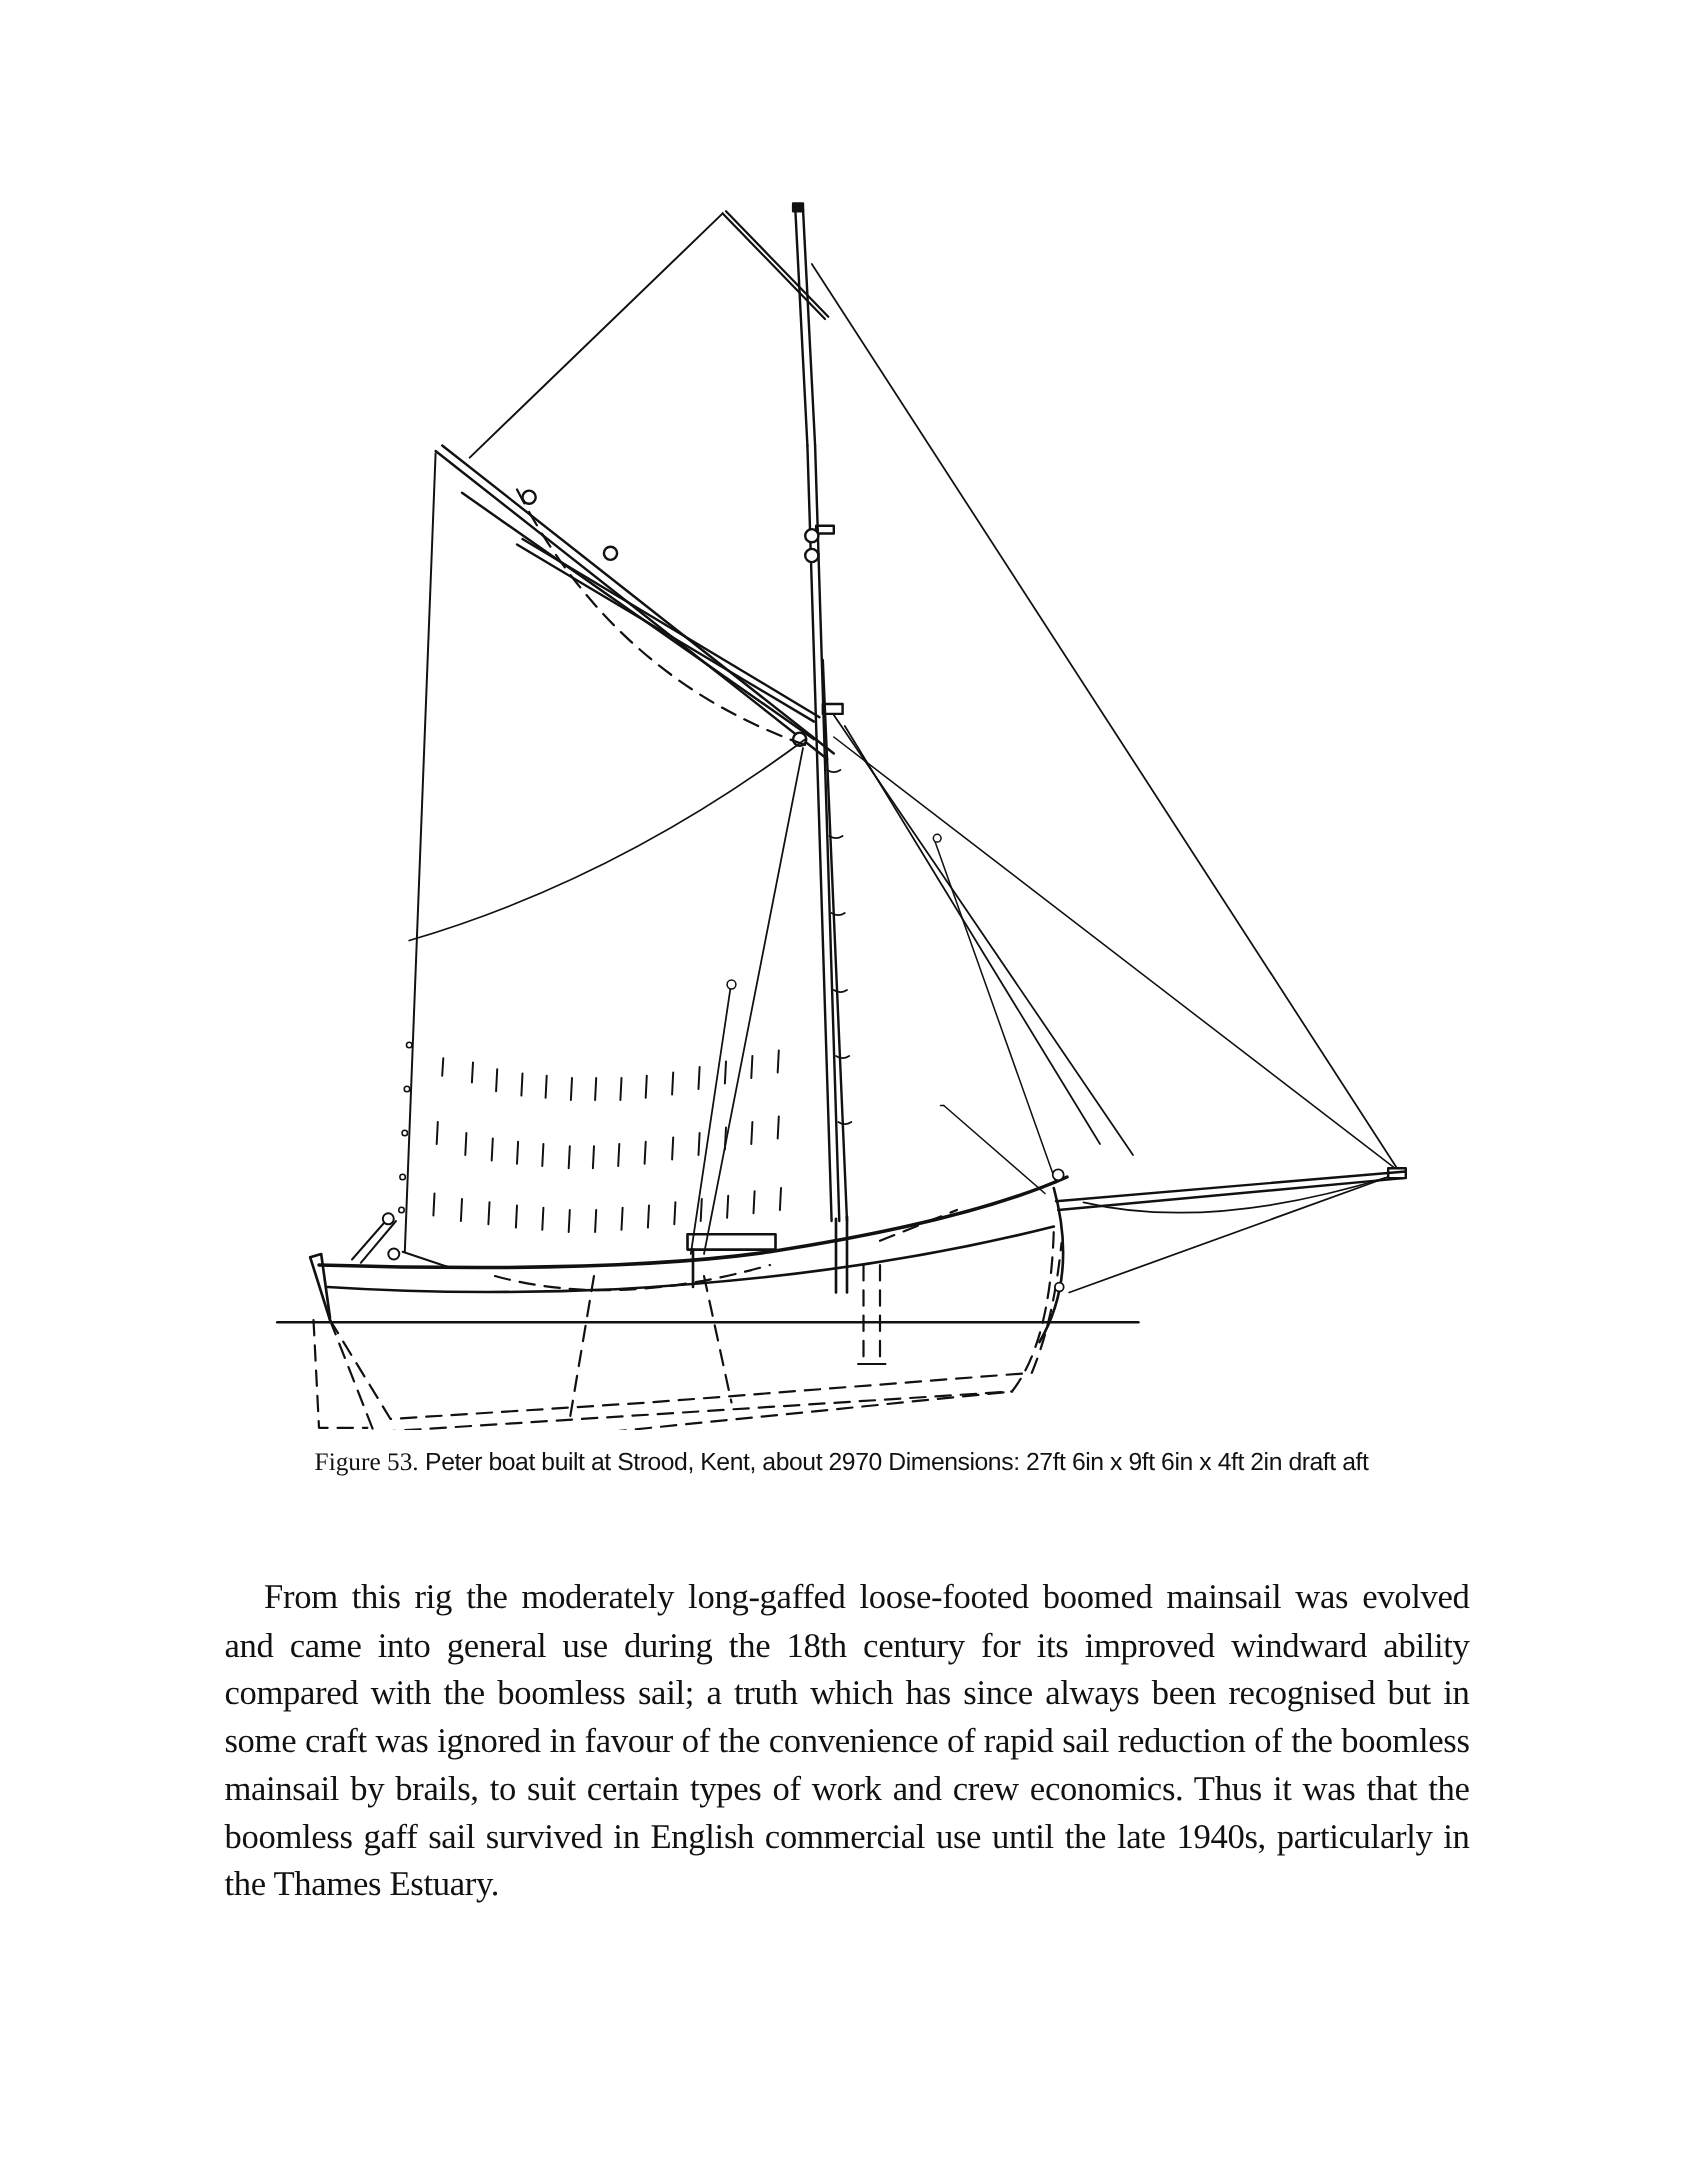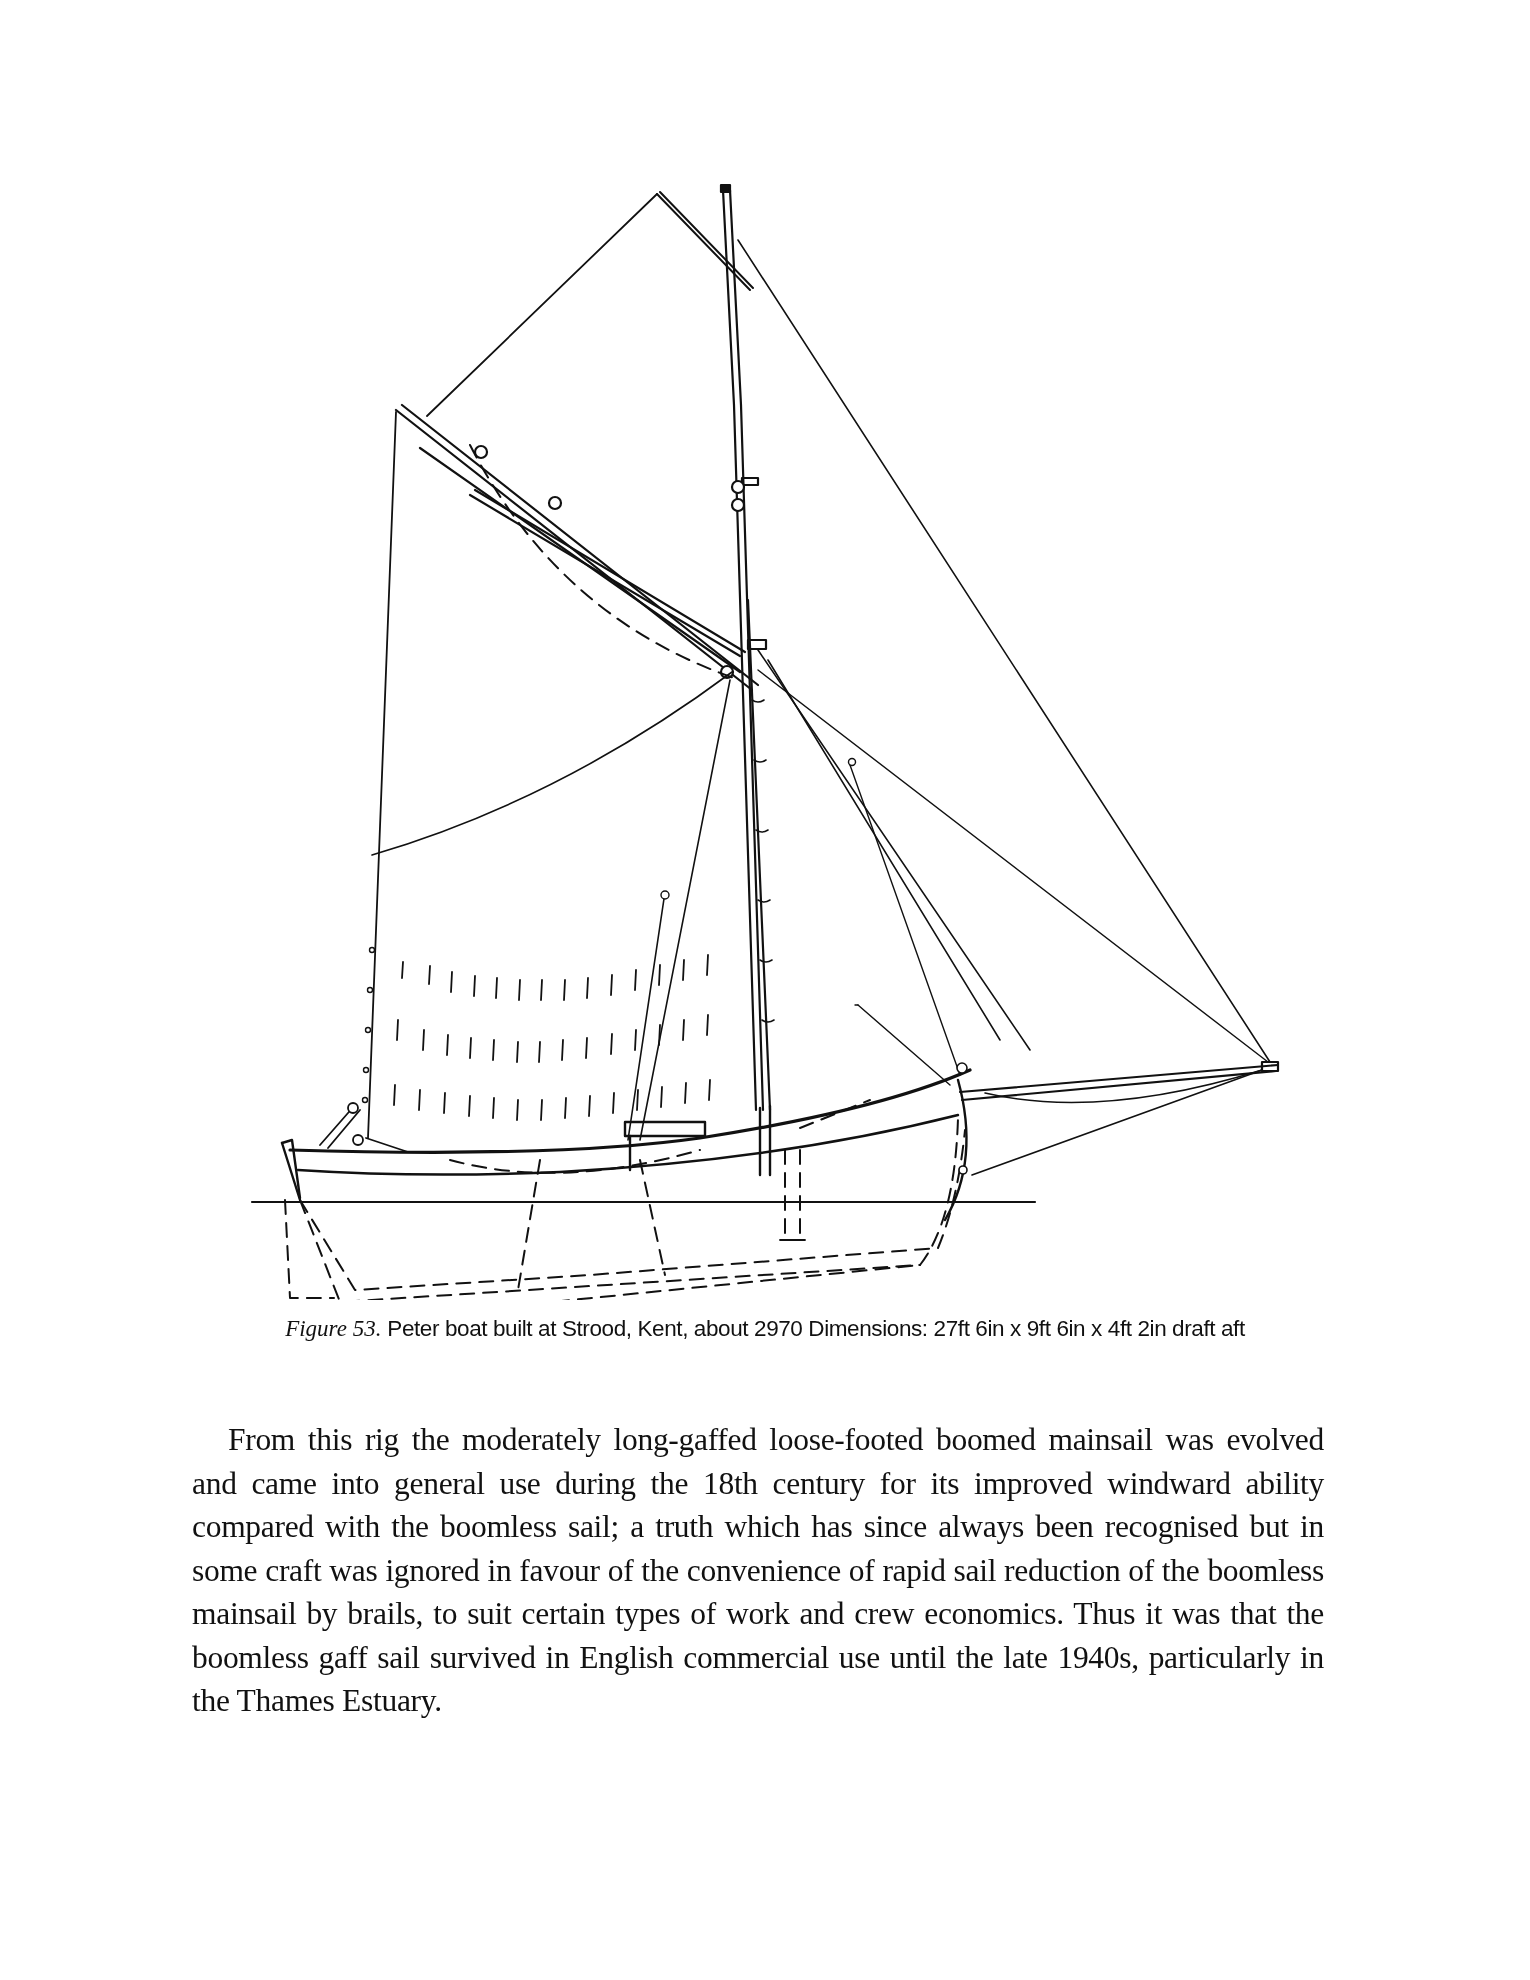--- a/index.html
+++ b/index.html
@@ -7,27 +7,27 @@
     .page { position: absolute; left: 0; top: 0; width: 1530px; height: 1980px; background: #ffffff; }
     .figure { position: absolute; left: 0; top: 0; width: 1530px; height: 1300px; }
     .figure svg { position: absolute; left: 0; top: 0; }
     .caption {
       position: absolute; left: 200px; top: 1312px; width: 1130px;
       text-align: center; color: #111;
       font-family: "Liberation Sans", sans-serif; font-size: 22.5px; line-height: 34px;
       letter-spacing: -0.4px;
     }
     .caption .fig-label {
-      font-family: "Liberation Serif", serif; font-style: italic; font-size: 23px; letter-spacing: 0;
+      font-family: "Liberation Serif", serif; font-size: 23px; letter-spacing: 0;
     }
     .body-text {
       position: absolute; left: 192px; top: 1418px; width: 1132px;
       font-family: "Liberation Serif", serif; font-size: 31.5px; line-height: 43.5px;
       color: #111; text-align: justify; text-indent: 36px; letter-spacing: -0.3px;
-      margin: 0;
+      margin: 12px;
     }
   </style>
 </head>
 <body>
 
 <div class="page">
 
   <div class="figure">
     <svg width="1530" height="1300" viewBox="0 0 1530 1300" fill="none" stroke="#111" stroke-linecap="round" stroke-linejoin="round">
 

